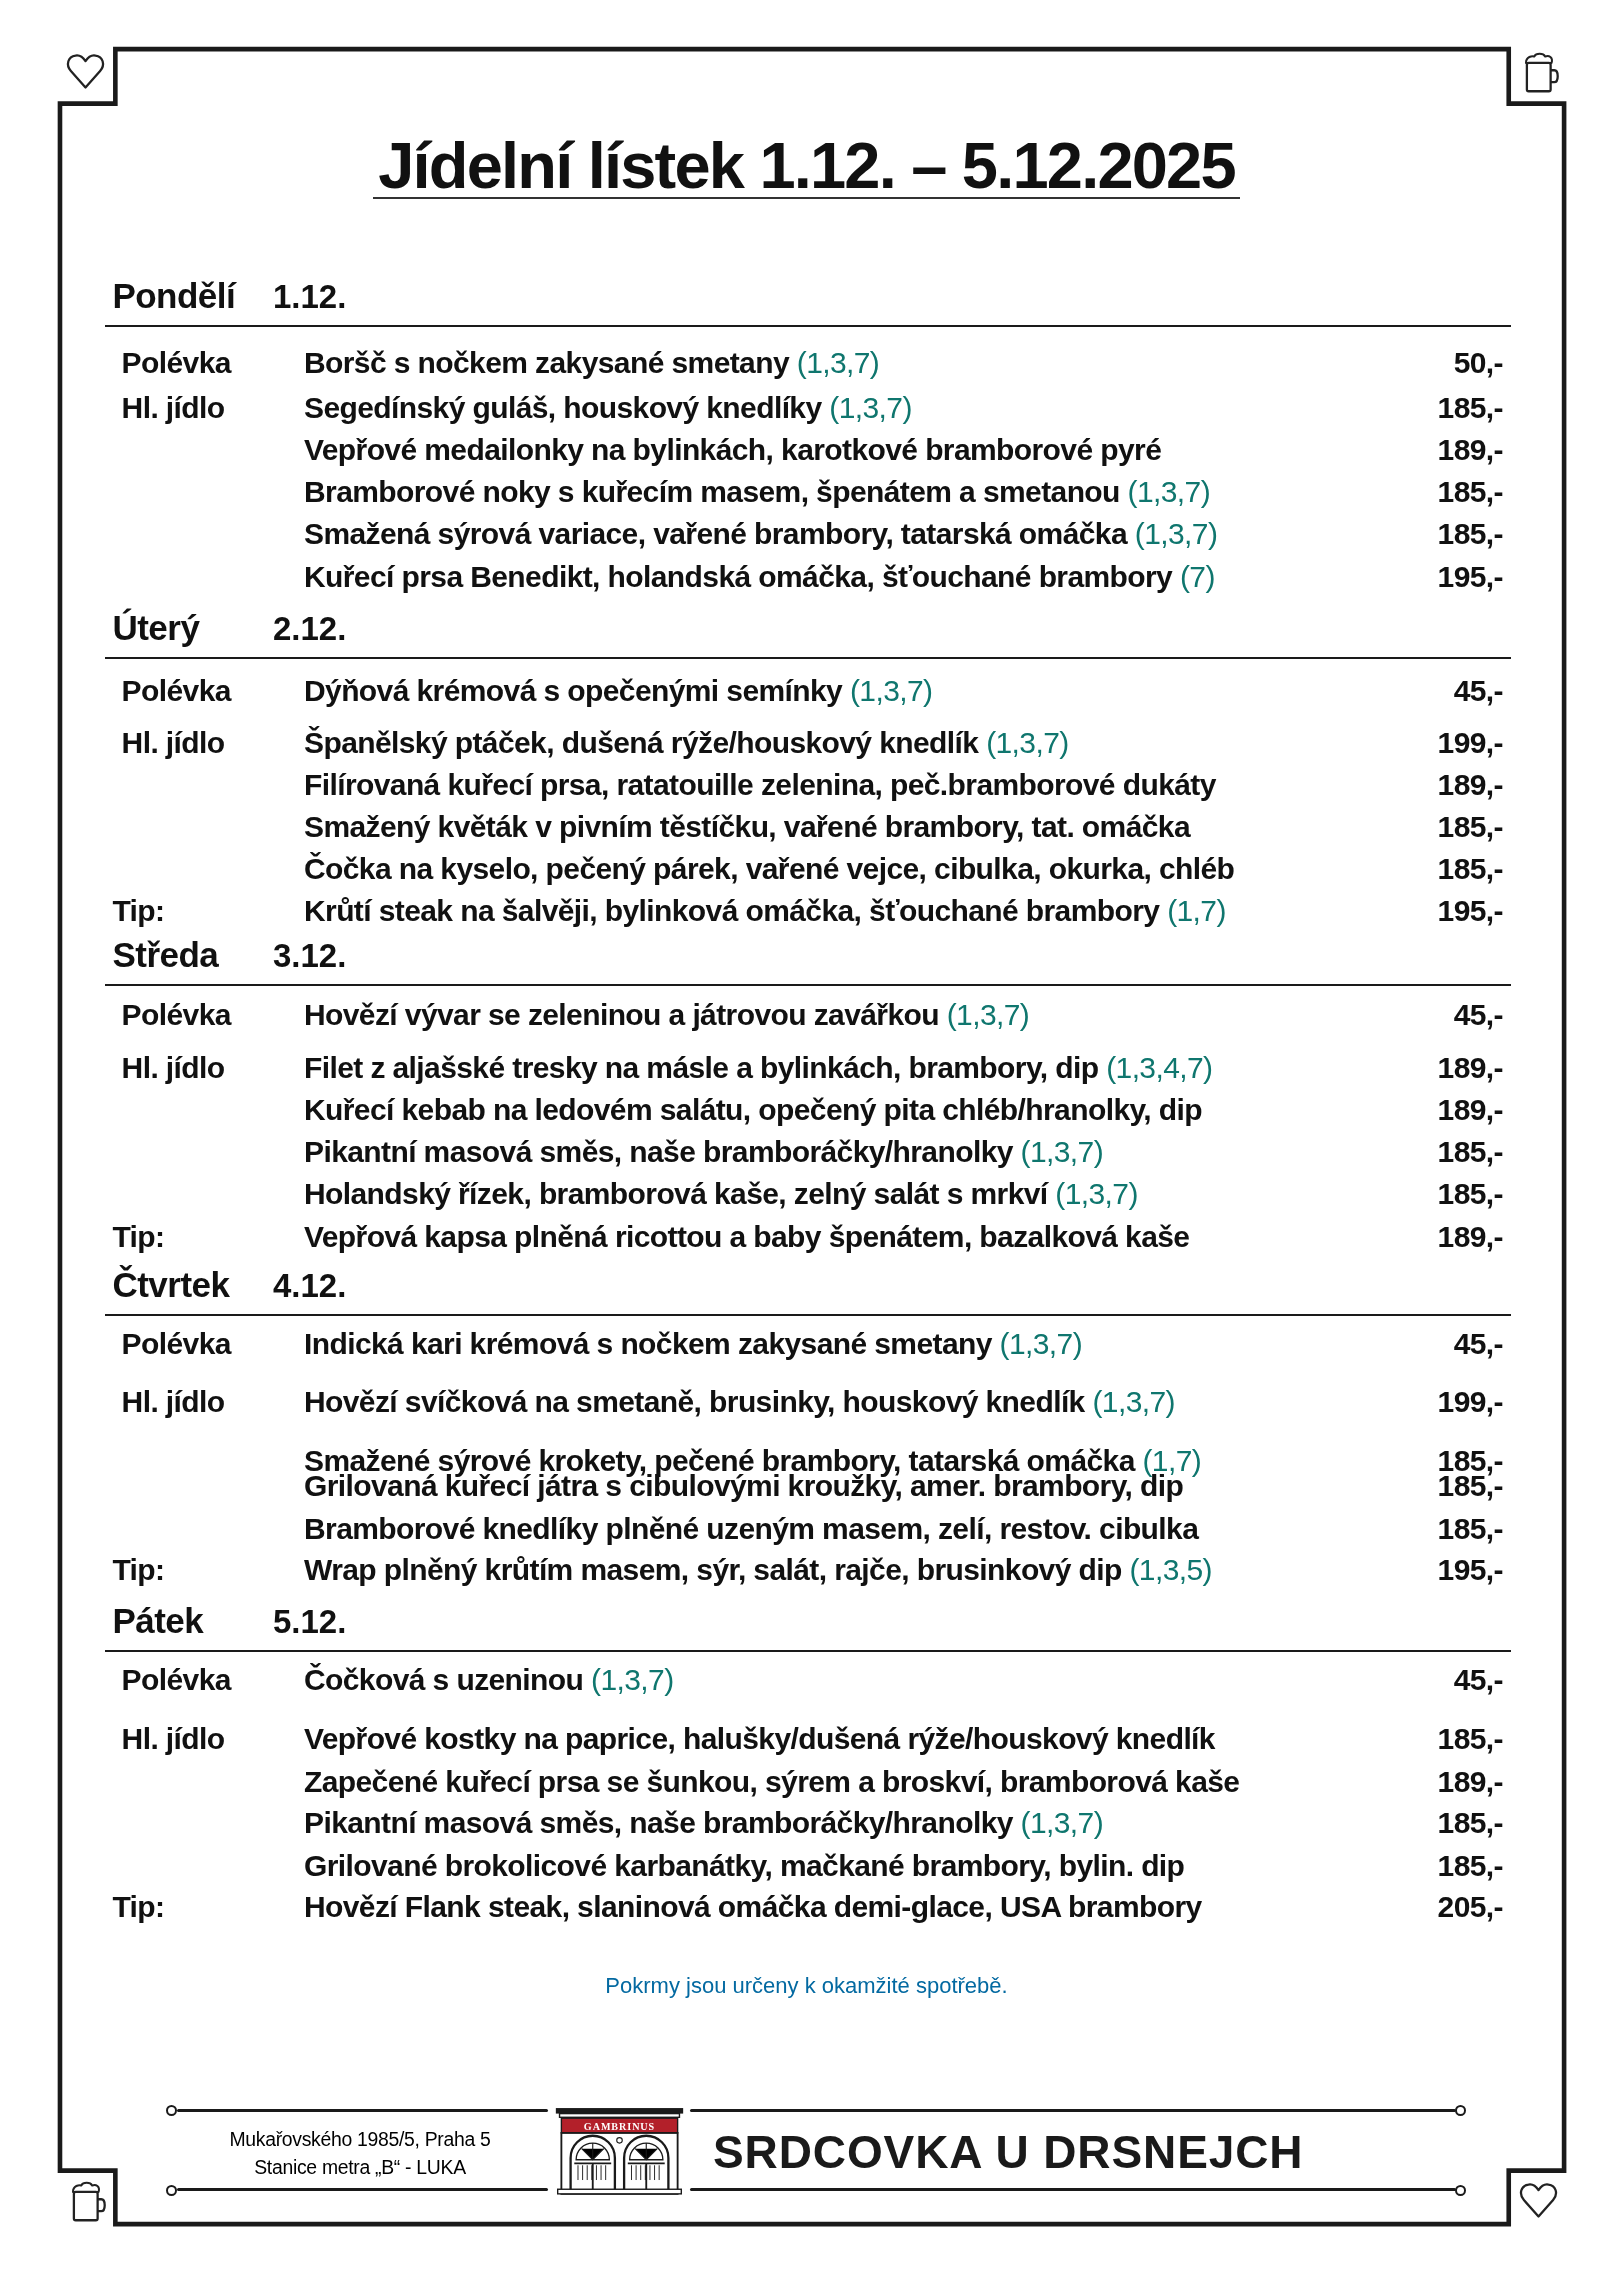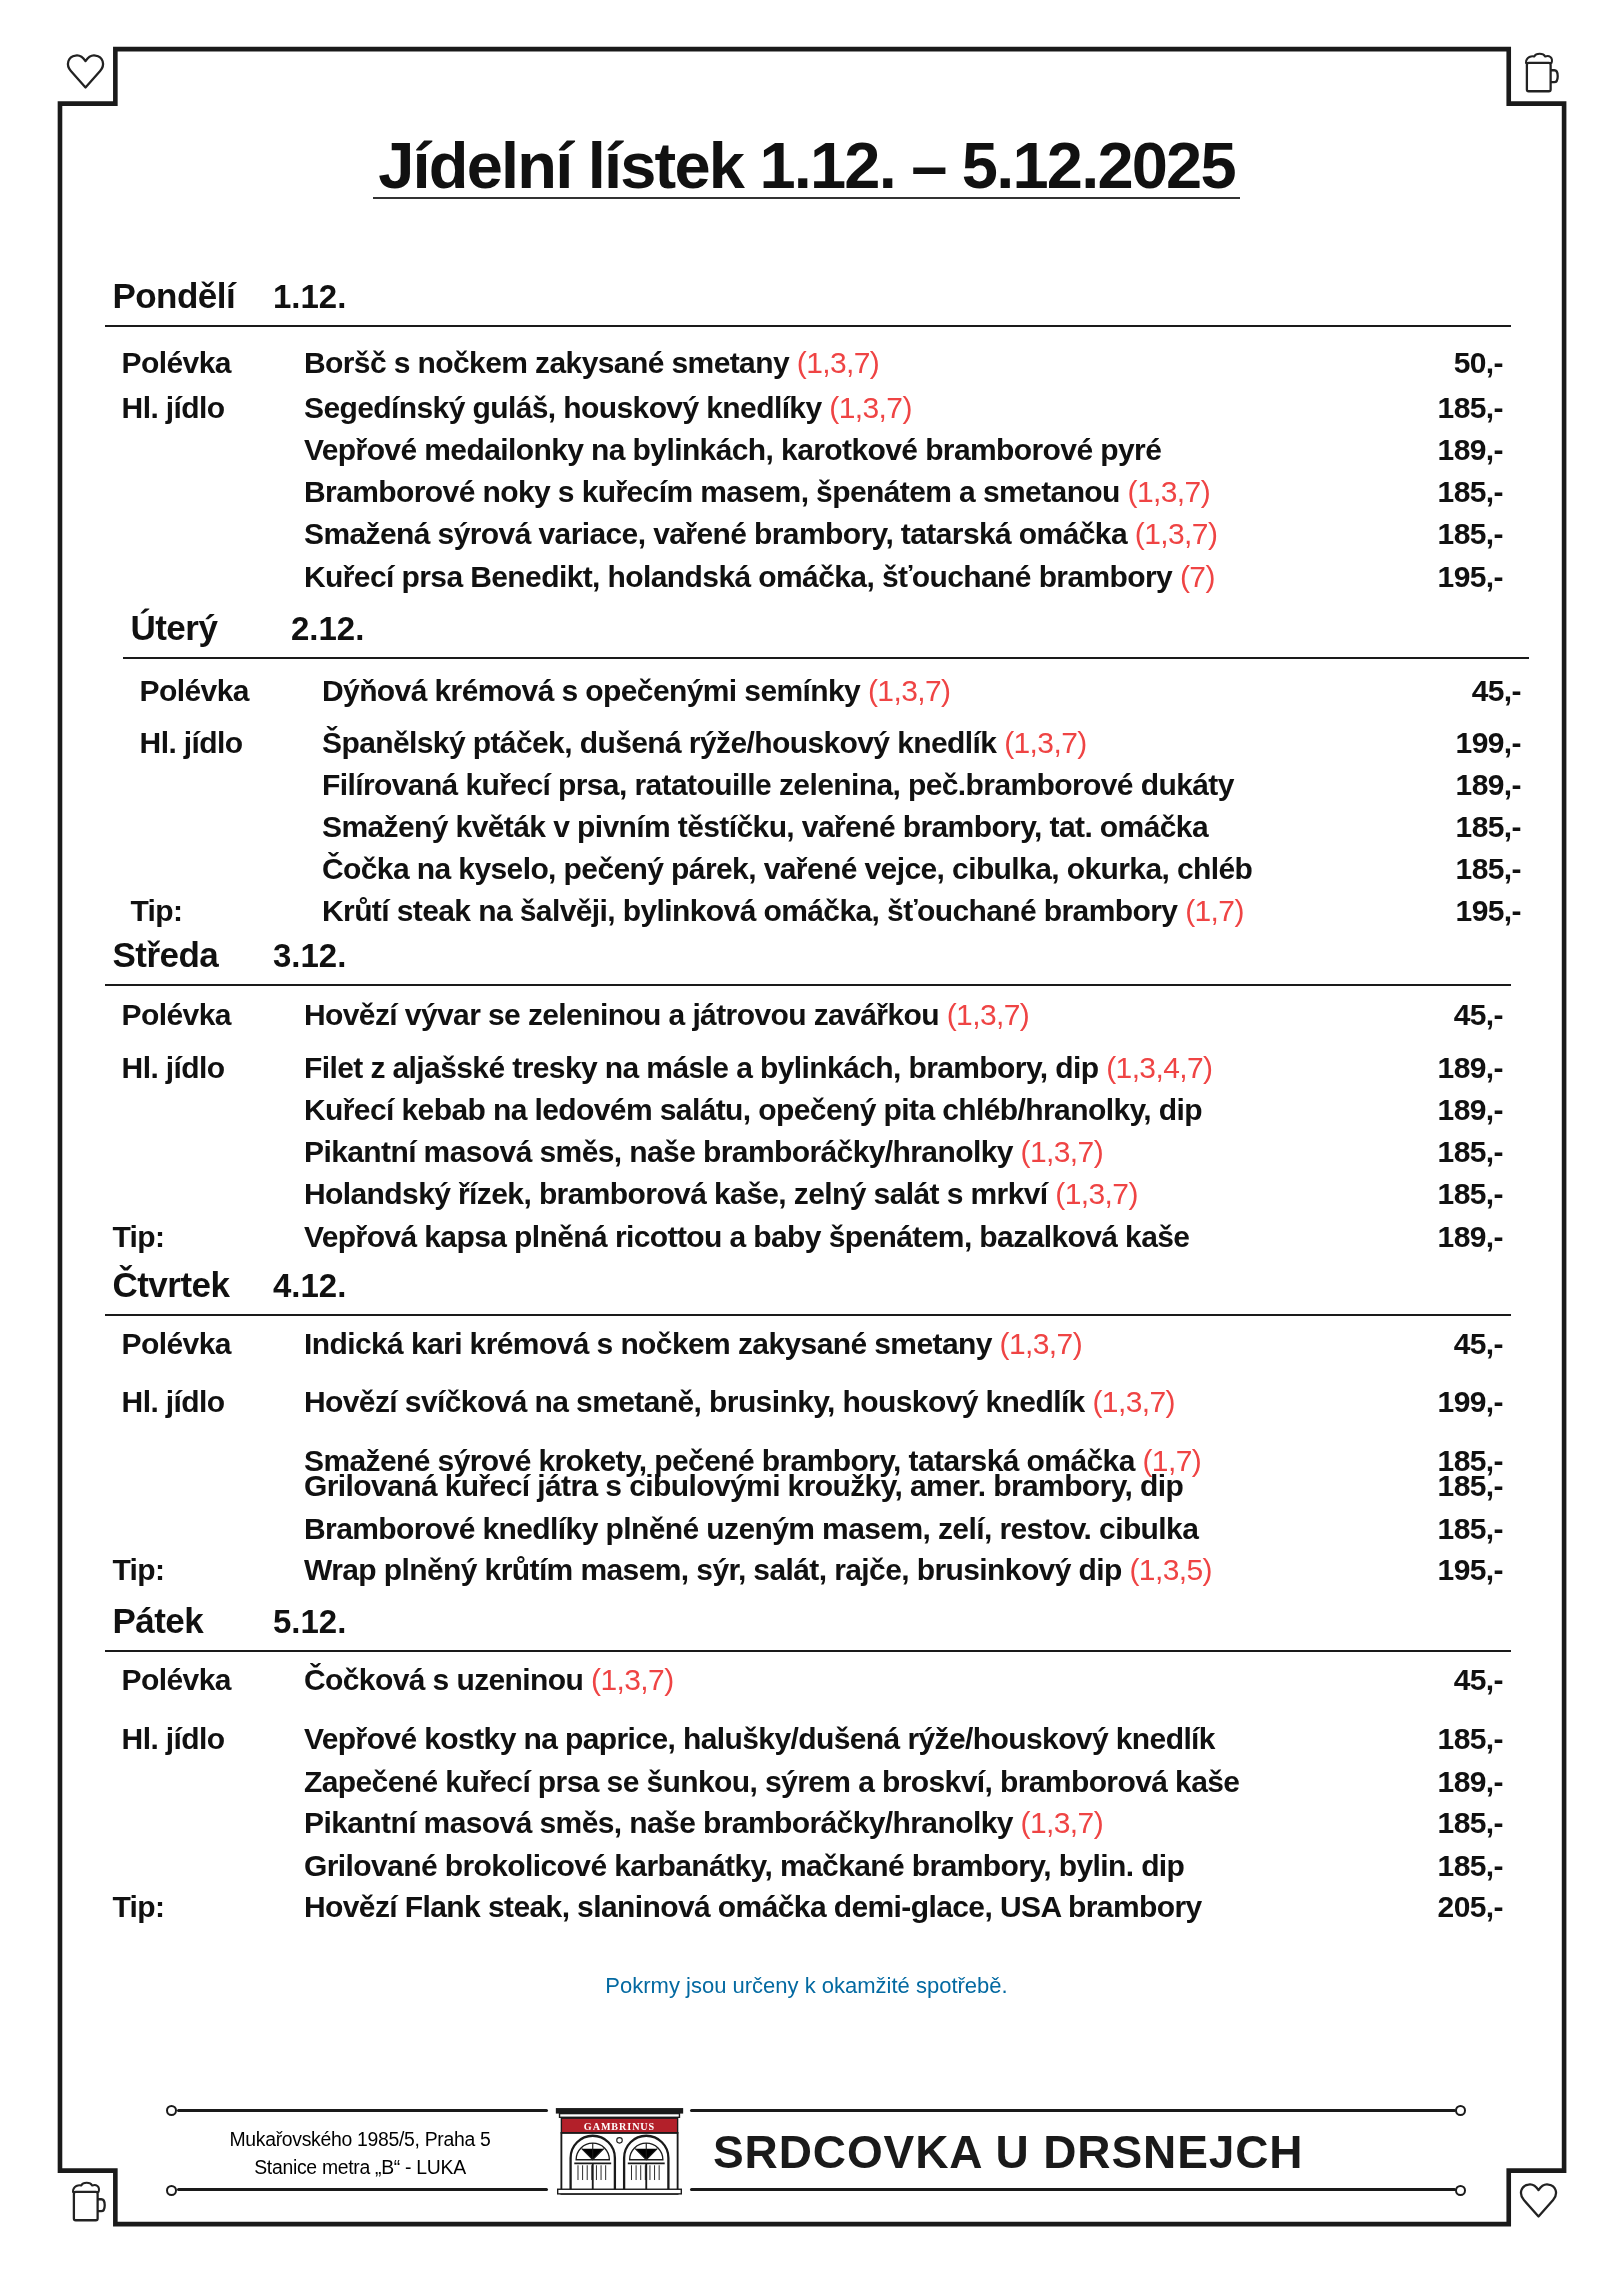--- a/index.html
+++ b/index.html
@@ -13,21 +13,21 @@
   .title span { display: inline-block; padding: 0 5.5px 0 5.5px; border-bottom: 2.8px solid #333; line-height: 63px; }
   .day { position: absolute; left: 105px; width: 1406px; }
   .day-head { position: relative; height: 41px; }
   .day-name { position: absolute; left: 7.4px; bottom: 1.8px; font-size: 35px; font-weight: bold; letter-spacing: -0.5px; }
   .day-date { position: absolute; left: 168px; bottom: 1.8px; font-size: 33px; font-weight: bold; }
   .day-rule { height: 0; border-top: 2.8px solid #1a1a1a; margin-top: 7.4px; }
   .row { position: absolute; left: 0; width: 1398px; height: 39px; font-size: 30px; font-weight: bold; line-height: 39px; letter-spacing: -0.6px; white-space: nowrap; }
   .row .label { position: absolute; left: 16.6px; }
   .row .label.tip { left: 7.4px; }
   .row .dish { position: absolute; left: 199px; }
-  .row .allergens { color: #ef4444; font-weight: normal; }
+  .row .allergens { color: #0f766e; font-weight: normal; }
   .row .price { position: absolute; right: 0; }
   .notice { position: absolute; left: 0; width: 1613px; top: 1973px; text-align: center; color: #0369a1; font-size: 22px; }
   .footer { position: absolute; left: 0; top: 2095px; width: 1613px; height: 111px; }
   .f-line { position: absolute; height: 2.8px; background: #1a1a1a; border-radius: 1.8px; }
   .f-dot { position: absolute; width: 7.4px; height: 7.4px; border: 2.8px solid #1a1a1a; border-radius: 50%; background: #fff; }
   .address { position: absolute; left: 173px; width: 374px; top: 29.5px; text-align: center; font-size: 19.4px; line-height: 28px; color: #000000; letter-spacing: -0.3px; }
   .brand { position: absolute; left: 713px; top: 28px; font-size: 46px; font-weight: bold; letter-spacing: 0.9px; color: #1a1a1a; line-height: 59px; }
   .logo { position: absolute; left: 554px; top: 11px; width: 131px; height: 89px; }
 </style>
 </head>
@@ -85,21 +85,21 @@
       </div>
       <div class="row" style="top: 237px;">
         <span class="dish"><span>Smažená sýrová variace, vařené brambory, tatarská omáčka</span> <span class="allergens">(1,3,7)</span></span>
         <span class="price">185,-</span>
       </div>
       <div class="row" style="top: 280px;">
         <span class="dish"><span>Kuřecí prsa Benedikt, holandská omáčka, šťouchané brambory</span> <span class="allergens">(7)</span></span>
         <span class="price">195,-</span>
       </div>
     </div>
-    <div class="day" style="top: 609px; margin-left: 18px;">
+    <div class="day" style="top: 609px;">
       <div class="day-head">
         <span class="day-name">Úterý</span>
         <span class="day-date">2.12.</span>
       </div>
       <div class="day-rule"></div>
       <div class="row" style="top: 62px;">
         <span class="label">Polévka</span>
         <span class="dish"><span>Dýňová krémová s opečenými semínky</span> <span class="allergens">(1,3,7)</span></span>
         <span class="price">45,-</span>
       </div>

